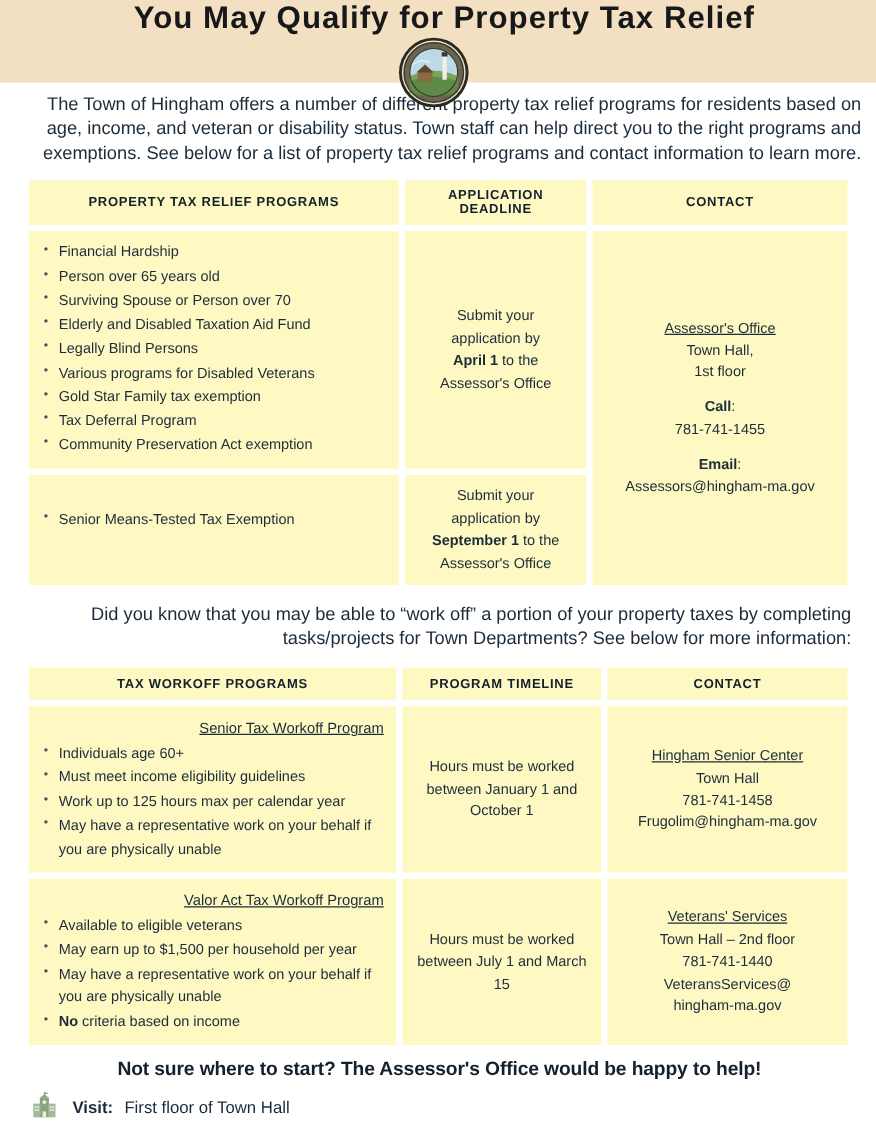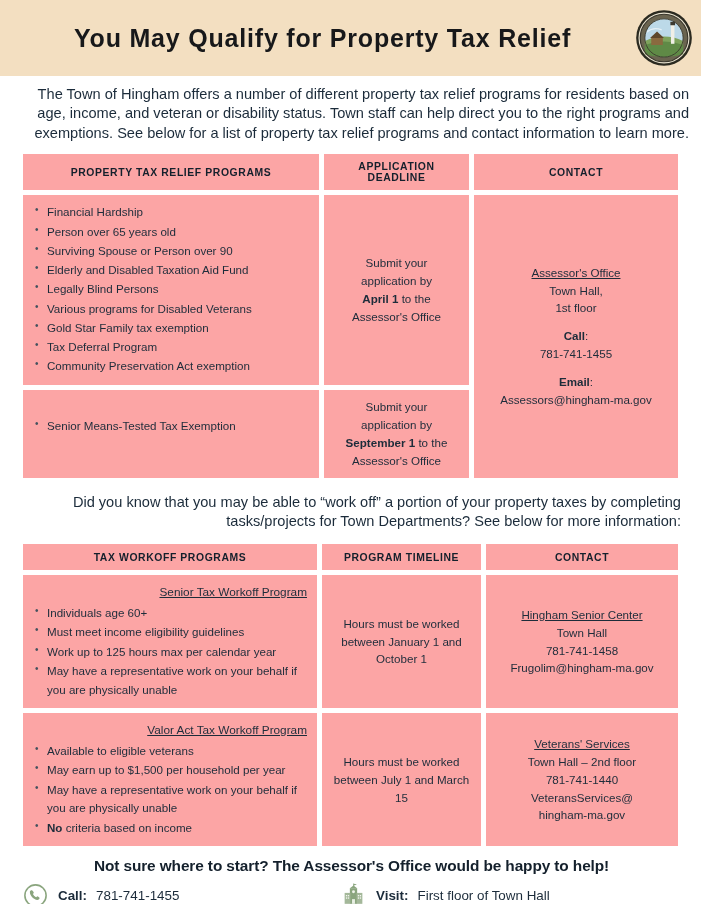--- a/index.html
+++ b/index.html
@@ -8,24 +8,25 @@
     height: 904px;
     background: #ffffff;
     font-family: "Liberation Sans", sans-serif;
     color: #22303c;
     overflow: hidden;
   }
 
   
   .header-band {
     position: relative;
-    height: 76px;
+    height: 66px;
     background: #f3dfc1;
     display: flex;
     align-items: center;
+    flex-direction: column;
   }
   .header-title {
     flex: 1;
     text-align: center;
     font-size: 25px;
     font-weight: bold;
     letter-spacing: 0.8px;
     color: #17181a;
     padding-left: 18px;
     padding-right: 8px;
@@ -49,21 +50,21 @@
 
   
   .tbl {
     width: 660px;
     margin: 0 auto;
     border-collapse: separate;
     border-spacing: 5px 5px;
     table-layout: fixed;
   }
   .tbl td, .tbl th {
-    background: #fca5a5;
+    background: #fef9c3;
     vertical-align: middle;
     padding: 8px 10px;
   }
   .tbl th {
     text-align: center;
     font-size: 10.4px;
     font-weight: bold;
     letter-spacing: 0.6px;
     color: #14202c;
     padding: 7px 4px;
@@ -187,21 +188,21 @@
       <tr>
     <th>PROPERTY TAX RELIEF PROGRAMS</th>
     <th>APPLICATION DEADLINE</th>
     <th>CONTACT</th>
   </tr>
   <tr>
     <td class="cell-left">
       <ul>
         <li>Financial Hardship</li>
         <li>Person over 65 years old</li>
-        <li>Surviving Spouse or Person over 90</li>
+        <li>Surviving Spouse or Person over 70</li>
         <li>Elderly and Disabled Taxation Aid Fund</li>
         <li>Legally Blind Persons</li>
         <li>Various programs for Disabled Veterans</li>
         <li>Gold Star Family tax exemption</li>
         <li>Tax Deferral Program</li>
         <li>Community Preservation Act exemption</li>
       </ul>
     </td>
     <td class="cell-center">
       <span>Submit your</span><br>
@@ -290,30 +291,20 @@
       <span>hingham-ma.gov</span>
     </td>
   </tr>
 </tbody>
   </table>
 
 <div class="footer">
   <div class="footer-head">Not sure where to start? The Assessor's Office would be happy to help!</div>
   <div class="footer-grid">
 
-    <div class="fitem">
-      <span class="ficon">
-        <svg viewBox="0 0 24 24" width="25" height="25">
-          <circle cx="12" cy="12" r="10.2" fill="none" stroke="#8aa57e" stroke-width="1.5"></circle>
-          <path d="M8.4 6.6c-.9 0-1.8.9-1.8 2.1 0 3.6 3.6 7.5 7.2 7.5 1.2 0 2.1-.9 2.1-1.8 0-.5-1.6-1.6-2.1-1.6-.4 0-.8.8-1.2.8-.7 0-3-2.2-3-3 0-.4.8-.8.8-1.2 0-.5-1.1-2.1-1.6-2.1-.2 0-.3 0-.4.1z" fill="#8aa57e"></path>
-        </svg>
-      </span>
-      <span class="flabel">Call:</span>
-      <span class="fval">781-741-1455</span>
-    </div>
 
     <div class="fitem">
       <span class="ficon">
         <svg viewBox="0 0 24 24" width="25" height="25">
           <rect x="8.5" y="5" width="7" height="15" fill="#8aa57e"></rect>
           <rect x="3.5" y="9.5" width="5.5" height="10.5" fill="#a4b89a"></rect>
           <rect x="15" y="9.5" width="5.5" height="10.5" fill="#a4b89a"></rect>
           <path d="M8.5 5 L12 2.3 L15.5 5 Z" fill="#8aa57e"></path>
           <rect x="11.7" y="0.5" width="0.8" height="3" fill="#8aa57e"></rect>
           <path d="M12.5 0.7 L15.3 1.5 L12.5 2.4 Z" fill="#8aa57e"></path>

